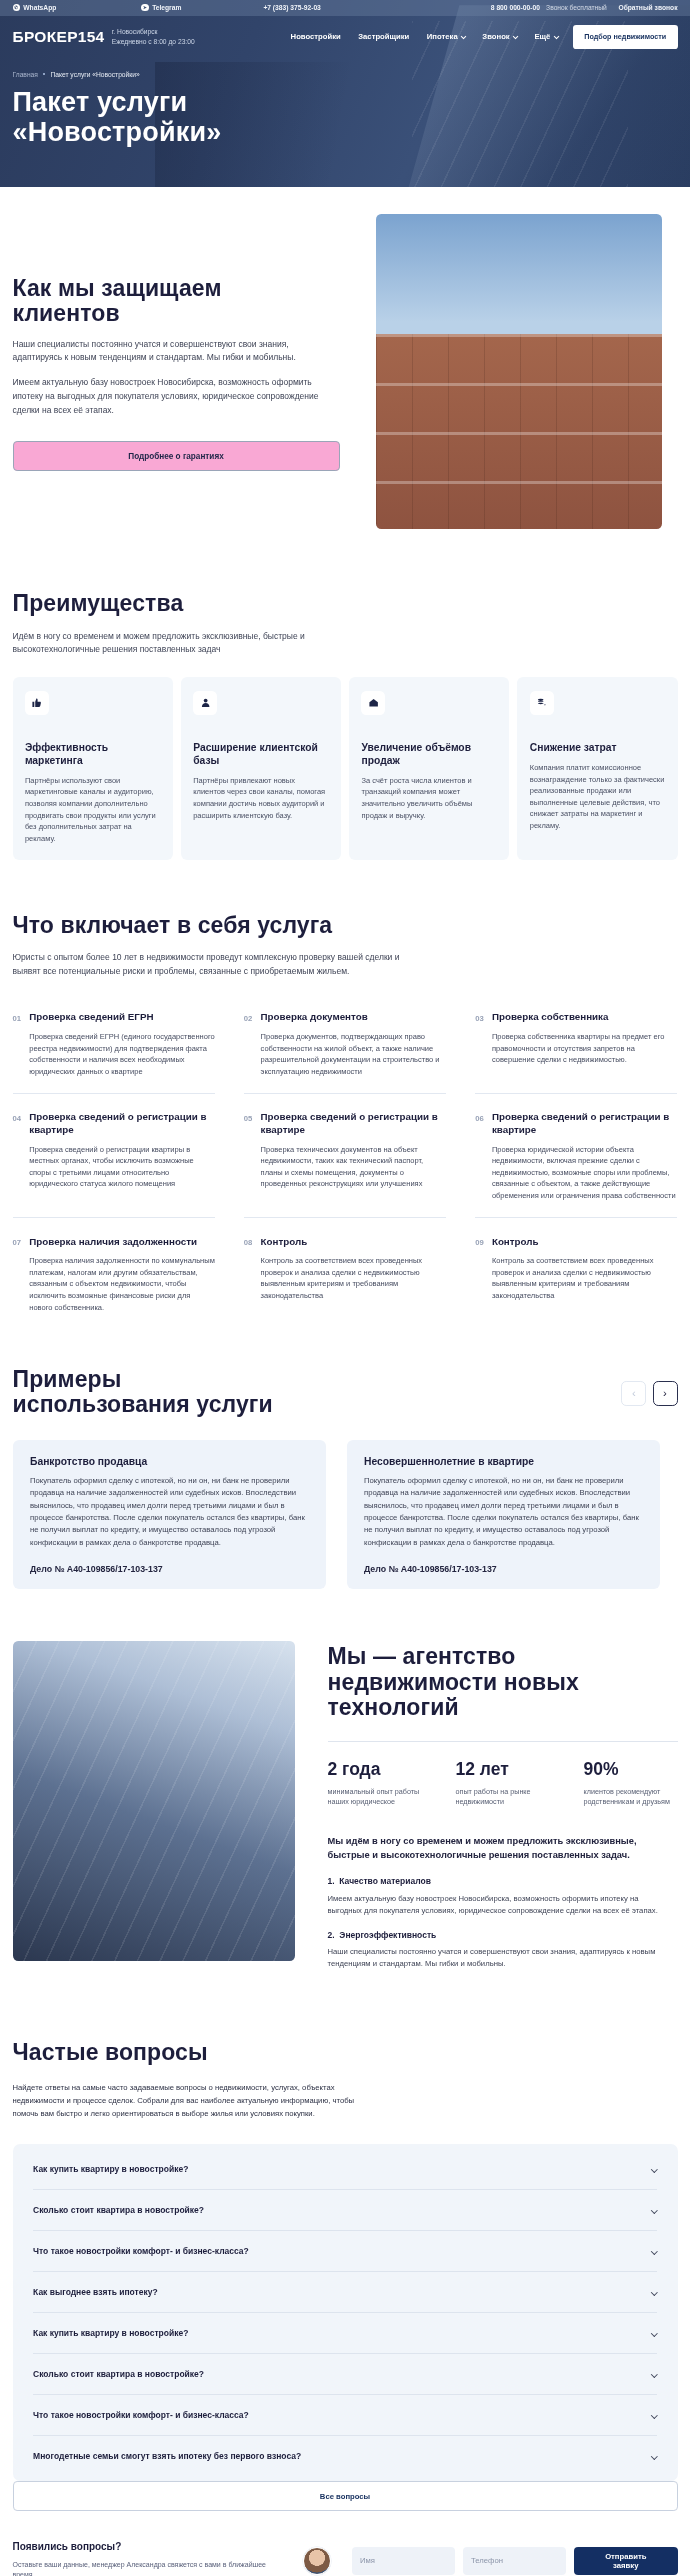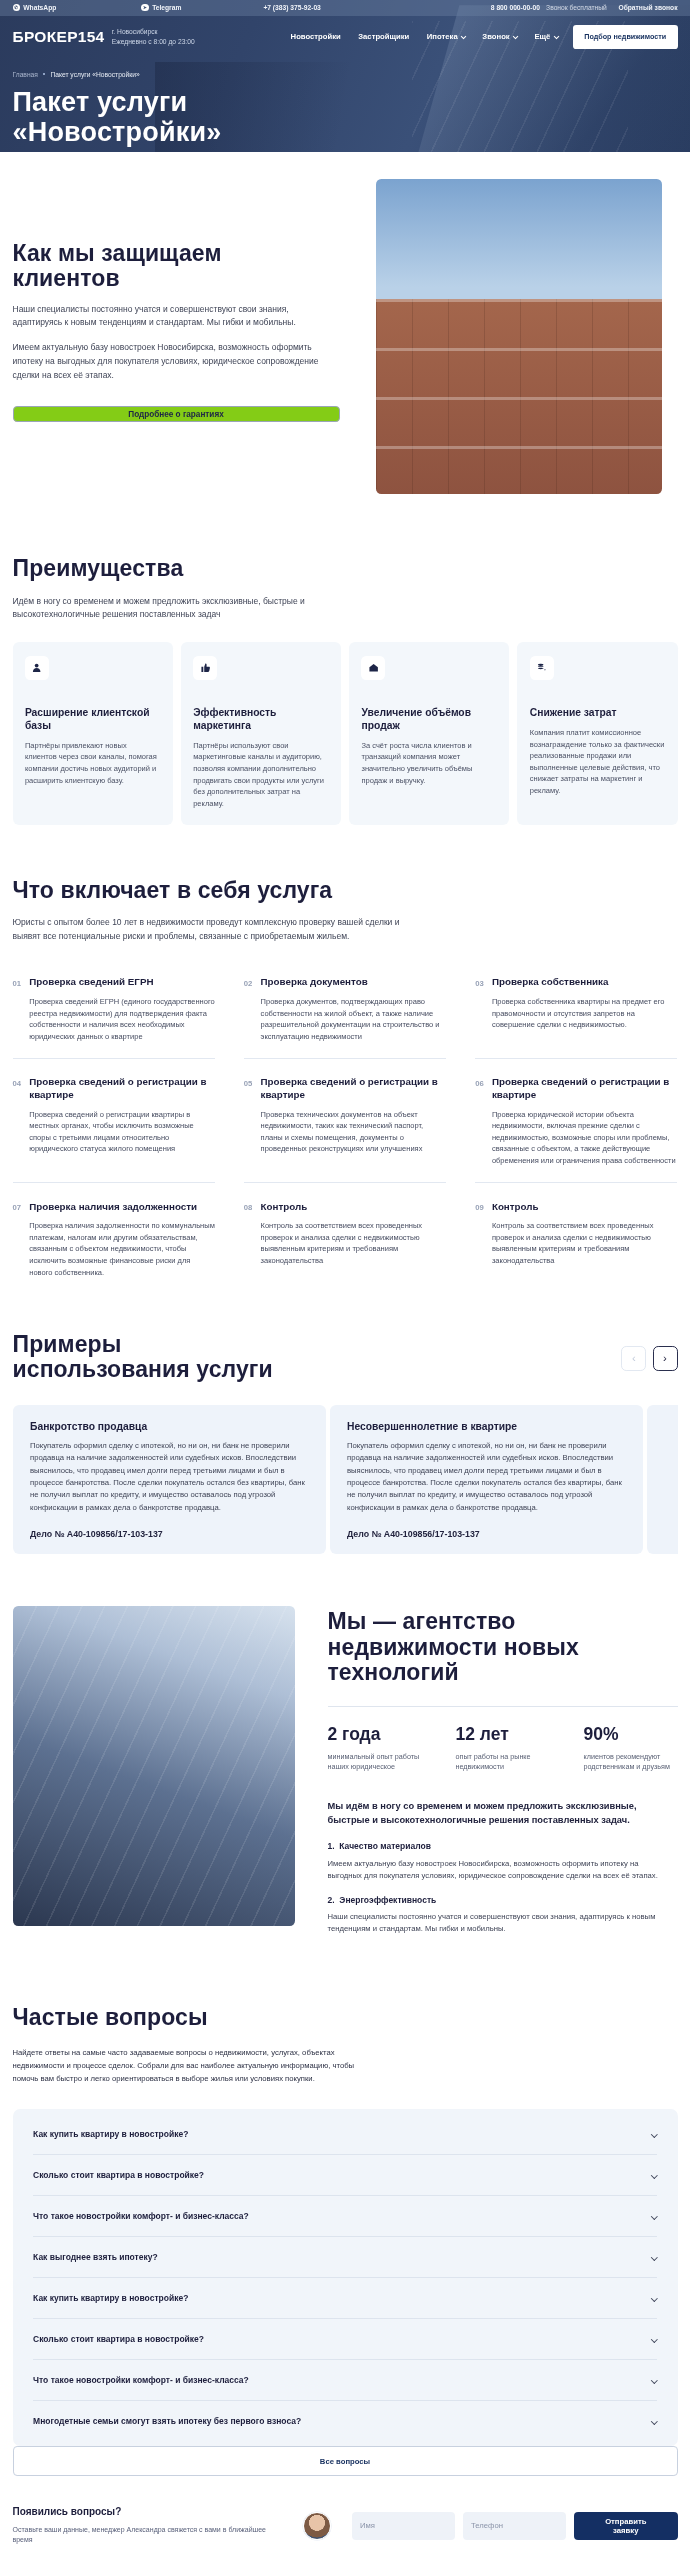--- a/index.html
+++ b/index.html
@@ -6,21 +6,21 @@
   html,body { background:#fff; }
   body {
     width:690px; margin:0 auto;
     font-family:"Liberation Sans", sans-serif;
     color:#23243f;
   }
   .wrap { width:665px; margin:0 auto; }
 
   
   .hero {
-    position:relative; height:152px; overflow:hidden;
+    position:relative; height:187px; overflow:hidden;
     background:linear-gradient(112deg,#2b3b5d 0%,#31446a 35%,#3a5078 62%,#2a3e63 100%);
   }
   .hero-photo { position:absolute; inset:0; pointer-events:none; }
   .hero-photo .b1{ position:absolute; right:-31px; top:5.2px; width:319px; height:206px;
     background:linear-gradient(125deg, rgba(160,180,210,.28), rgba(40,55,85,.15) 60%);
     clip-path:polygon(18% 0,100% 0,100% 100%,0 100%); }
   .hero-photo .b2{ position:absolute; right:62px; top:20.6px; width:216px; height:185px;
     background:repeating-linear-gradient(115deg, rgba(255,255,255,.07) 0 1.5px, transparent 1.5px 24px); }
   .hero-photo .b3{ position:absolute; left:155px; top:62px; width:258px; height:144px;
     background:linear-gradient(100deg, rgba(20,30,55,.35), transparent 70%); }
@@ -58,22 +58,22 @@
 
   
   h2.sec { font-size:23px; line-height:1.1; font-weight:800; color:#1d1e3c; letter-spacing:0.1px; }
   .sec-sub { margin-top:13.4px; font-size:8.5px; line-height:1.6; color:#3f4456; }
 
   
   .protect { display:flex; gap:36px; padding:27px 0 32px; }
   .protect-left { width:327px; padding-top:62px; }
   .protect-left h2 { max-width:289px; }
   .protect p { margin-top:11.3px; font-size:8.5px; line-height:1.6; color:#3f4456; max-width:319px; }
-  .btn-outline { display:block; width:100%; margin-top:24px; height:16px;
-    background:#84cc16; border:0.5px solid #9aa5b8; border-radius:4.1px;
+  .btn-outline { display:block; width:100%; margin-top:24px; height:30px;
+    background:#f9a8d4; border:0.5px solid #9aa5b8; border-radius:4.1px;
     font-size:8.2px; font-weight:700; color:#1d2547; cursor:pointer; font-family:inherit; }
   .protect-photo { width:286px; height:315px; border-radius:5.2px; overflow:hidden; flex:none;
     display:flex; flex-direction:column; }
   .protect-photo .sky { height:38%; background:linear-gradient(180deg,#7ba3cf 0%,#b9d1e8 90%); }
   .protect-photo .brick { flex:1;
     background:
       repeating-linear-gradient(180deg, rgba(255,255,255,.30) 0 2.6px, transparent 2.6px 49px),
       repeating-linear-gradient(90deg, rgba(60,30,20,.18) 0 1px, transparent 1px 36px),
       linear-gradient(180deg,#a4664c 0%,#8e5340 100%); }
 
@@ -101,21 +101,21 @@
   
   .examples { padding:17.5px 0 40px; }
   .ex-head { display:flex; align-items:flex-start; }
   .ex-head h2 { max-width:289px; }
   .ex-arrows { margin-left:auto; display:flex; gap:6.2px; padding-top:14.4px; }
   .ex-arrow { width:25px; height:25px; border-radius:5.2px; background:#fff;
     display:flex; align-items:center; justify-content:center; cursor:pointer; }
   .ex-arrow.prev { border:0.5px solid #e2e8f1; color:#c2cbdb; }
   .ex-arrow.next { border:0.5px solid #2a2f4e; color:#1d1e3c; }
   .ex-arrow span { font-size:11.3px; line-height:1; }
-  .ex-track { margin-top:23px; display:flex; gap:4px; overflow:hidden; }
+  .ex-track { margin-top:23px; display:flex; gap:21px; overflow:hidden; }
   .ex-card { flex:0 0 313px; background:#eef3fa; border-radius:6.2px; padding:15.5px 17.5px 14.4px;
     display:flex; flex-direction:column; min-height:129px; }
   .ex-card h3 { font-size:10.3px; font-weight:800; color:#1d1e3c; }
   .ex-card p { margin-top:8.2px; font-size:7.7px; line-height:1.6; color:#3f4456; }
   .ex-case { margin-top:auto; padding-top:15.5px; font-size:8.8px; font-weight:800; color:#23243f; }
   .ex-peek { flex:0 0 313px; background:#eef3fa; border-radius:6.2px; }
 
   
   .agency { display:flex; gap:33px; padding:12.4px 0 36px; }
   .agency-photo { width:282px; height:320px; flex:none; border-radius:5.2px;
@@ -246,35 +246,35 @@
 </div>
 
 <div class="wrap">
   <section class="adv">
     <h2 class="sec">Преимущества</h2>
     <p class="sec-sub adv-sub">Идём в ногу со временем и можем предложить эксклюзивные, быстрые и высокотехнологичные решения поставленных задач</p>
     <div class="adv-cards">
       <div class="adv-card">
         <div class="adv-ico">
           <svg viewBox="0 0 24 24">
+              <path d="M3 10h4v11H3zM9 21h8.5c1 0 1.9-.7 2.1-1.7l1.4-6.5c.3-1.3-.7-2.5-2-2.5H14V5.5C14 4.1 12.9 3 11.5 3L9 10z"></path>
+            </svg>
+        </div>
+        <h3>Эффективность маркетинга</h3>
+        <p>Партнёры используют свои маркетинговые каналы и аудиторию, позволяя компании дополнительно продвигать свои продукты или услуги без дополнительных затрат на рекламу.</p>
+      </div>
+      <div class="adv-card">
+        <div class="adv-ico">
+          <svg viewBox="0 0 24 24">
               <circle cx="12" cy="7.5" r="4"></circle>
               <path d="M4 21c0-4.4 3.6-8 8-8s8 3.6 8 8z"></path>
             </svg>
         </div>
         <h3>Расширение клиентской базы</h3>
         <p>Партнёры привлекают новых клиентов через свои каналы, помогая компании достичь новых аудиторий и расширить клиентскую базу.</p>
-      </div>
-      <div class="adv-card">
-        <div class="adv-ico">
-          <svg viewBox="0 0 24 24">
-              <path d="M3 10h4v11H3zM9 21h8.5c1 0 1.9-.7 2.1-1.7l1.4-6.5c.3-1.3-.7-2.5-2-2.5H14V5.5C14 4.1 12.9 3 11.5 3L9 10z"></path>
-            </svg>
-        </div>
-        <h3>Эффективность маркетинга</h3>
-        <p>Партнёры используют свои маркетинговые каналы и аудиторию, позволяя компании дополнительно продвигать свои продукты или услуги без дополнительных затрат на рекламу.</p>
       </div>
       <div class="adv-card">
         <div class="adv-ico">
           <svg viewBox="0 0 24 24">
               <path d="M3 11L12 4l9 7v9H3z"></path>
             </svg>
         </div>
         <h3>Увеличение объёмов продаж</h3>
         <p>За счёт роста числа клиентов и транзакций компания может значительно увеличить объёмы продаж и выручку.</p>
       </div>

